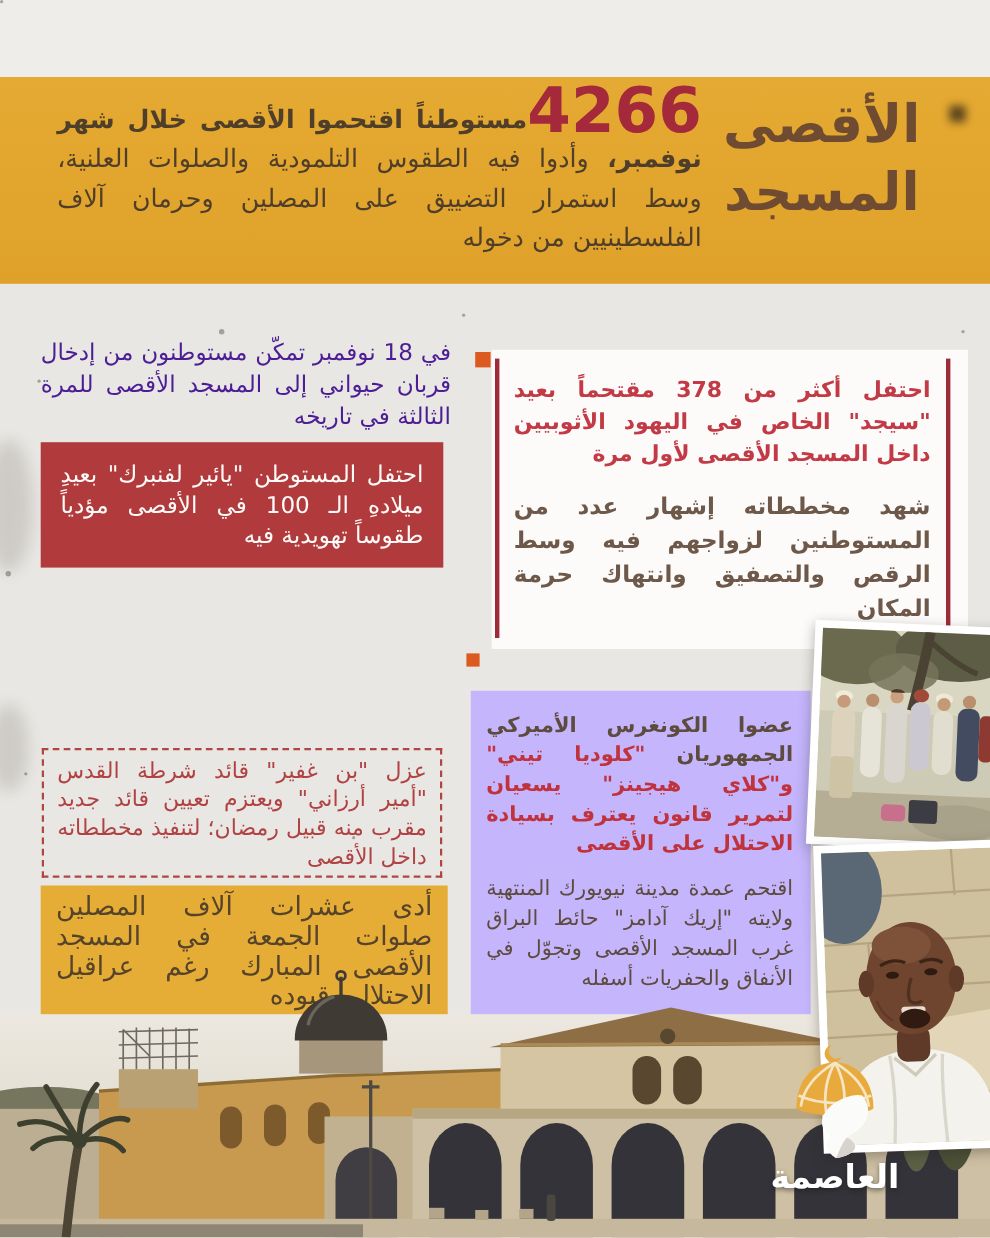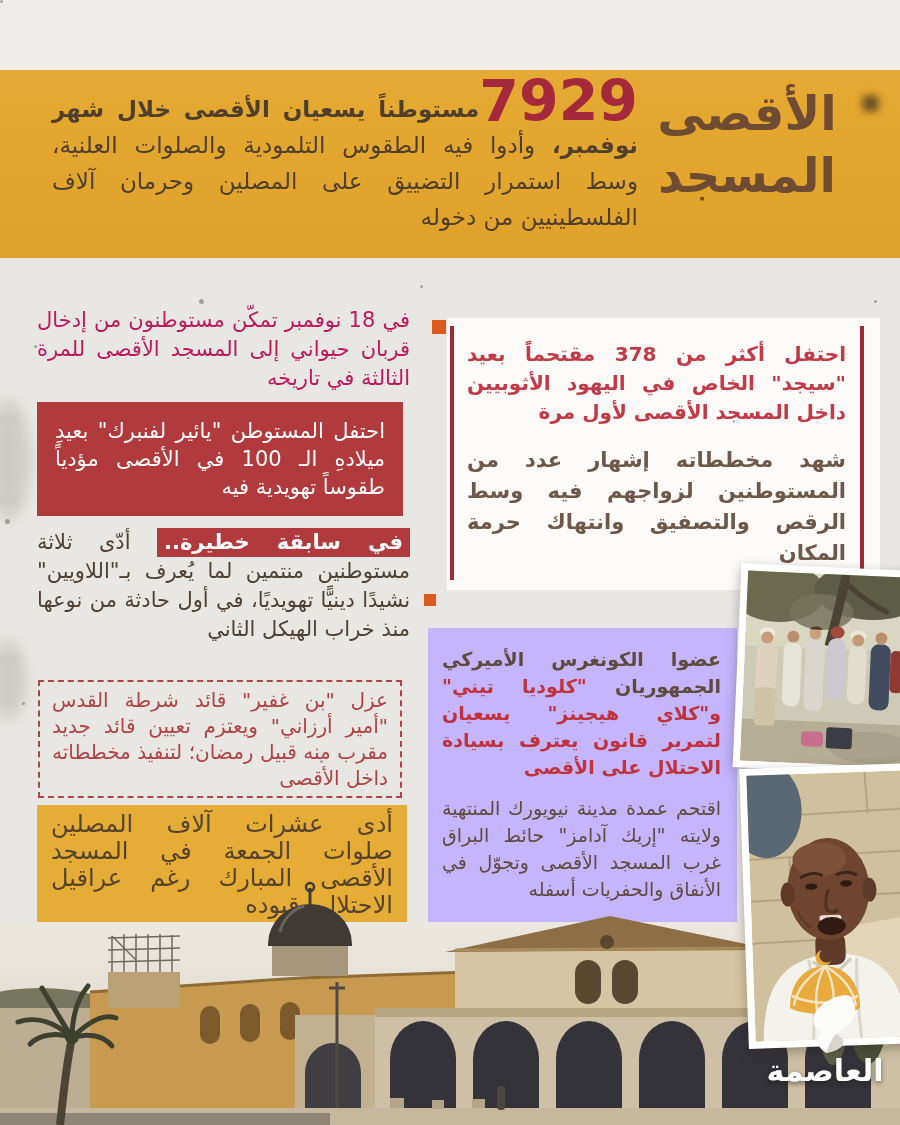--- a/index.html
+++ b/index.html
@@ -23,21 +23,21 @@
   .banner-title{right:28px;top:12px;width:250px;text-align:center;color:#6f4c31;
     font-weight:bold;font-size:48px;line-height:62px;}
   .title-dot{right:22px;top:26px;width:15px;height:15px;background:#2e2417;filter:blur(4px);opacity:.75;}
   .banner-head{right:262px;top:16px;width:586px;color:#4f3e2a;font-size:23px;line-height:36px;
     text-align:justify;font-weight:bold;}
   .banner-head .big-num{font-size:57px;font-weight:bold;color:#a3293b;line-height:30px;
     letter-spacing:-1px;vertical-align:-4px;}
   .banner-head .reg{font-weight:normal;}
 
   
-  .col-left-p{right:490px;width:373px;color:#be185d;font-size:21px;line-height:29px;text-align:justify;}
+  .col-left-p{right:490px;width:373px;color:#4c1d95;font-size:21px;line-height:29px;text-align:justify;}
   .p1{top:306px;}
   .redbox{right:497px;top:402px;width:330px;background:#b13b3c;color:#fdfbf9;
     font-size:21px;line-height:28px;padding:15px 18px;text-align:justify;min-height:78px;}
   .p3{top:528px;color:#4d4136;}
   .hl{background:#b13b3c;color:#fff;font-weight:bold;padding:2px 7px 3px;}
   .dashedbox{right:498px;top:680px;width:336px;border:2px dashed #b04643;color:#b04243;
     font-size:20px;line-height:26px;padding:5px 12px;text-align:justify;}
   .yellowbox{right:493px;top:805px;width:342px;background:#e5ac36;color:#55432b;
     font-size:24px;line-height:27px;padding:6px 14px;text-align:justify;}
 
@@ -59,49 +59,48 @@
   .mayor-p{font-size:19px;line-height:27px;text-align:justify;color:#5d4b3e;margin-top:14px;}
 
   
   .photo{background:#fff;padding:7px;box-shadow:0 4px 12px rgba(40,35,30,.35);}
   .photo1{left:737px;top:567px;transform:rotate(2.5deg);z-index:5;}
   .photo2{left:744px;top:766px;transform:rotate(-2deg);z-index:7;}
   .photo svg{display:block;}
 
   
   .mosque{left:0;top:880px;width:900px;height:245px;z-index:4;}
-  .logo{left:750px;top:948px;width:150px;z-index:9;text-align:center;}
+  .logo{left:684px;top:948px;width:150px;z-index:9;text-align:center;}
   .logo-text{color:#ffffff;font-size:30px;font-weight:bold;direction:rtl;margin-top:-4px;
     text-shadow:0 2px 5px rgba(30,25,20,.55);font-family:"DejaVu Sans",sans-serif;}
 </style>
 </head>
 <body>
 
 <div class="page">
 
   <div class="abs top-strip"></div>
   <div class="abs specks"></div>
   <div class="abs smudge" style="left:-14px;top:400px;width:44px;height:120px;"></div>
   <div class="abs smudge" style="left:850px;top:120px;width:60px;height:50px;"></div>
   <div class="abs smudge" style="left:-10px;top:640px;width:36px;height:80px;"></div>
 
   <div class="abs banner">
     <div class="abs title-dot"></div>
     <div class="abs banner-title ar">
       <div>الأقصى</div>
       <div>المسجد</div>
     </div>
-    <p class="abs banner-head ar" style="margin:0;"><span class="big-num">7929</span><span>مستوطناً يسعيان الأقصى خلال </span><span>شهر نوفمبر،</span><span class="reg"> وأدوا فيه الطقوس التلمودية والصلوات العلنية، وسط استمرار التضييق على المصلين وحرمان آلاف الفلسطينيين من دخوله</span></p>
+    <p class="abs banner-head ar" style="margin:0;"><span class="big-num">4266</span><span>مستوطناً اقتحموا الأقصى خلال </span><span>شهر نوفمبر،</span><span class="reg"> وأدوا فيه الطقوس التلمودية والصلوات العلنية، وسط استمرار التضييق على المصلين وحرمان آلاف الفلسطينيين من دخوله</span></p>
   </div>
 
   <p class="abs col-left-p p1 ar" style="margin:0;">في 18 نوفمبر تمكّن مستوطنون من إدخال قربان حيواني إلى المسجد الأقصى للمرة الثالثة في تاريخه</p>
 
   <div class="abs redbox ar">احتفل المستوطن "يائير لفنبرك" بعيدِ ميلادهِ الـ 100 في الأقصى مؤدياً طقوساً تهويدية فيه</div>
 
-  <p class="abs col-left-p p3 ar" style="margin:0;"><span class="hl">في سابقة خطيرة..</span><span> أدّى ثلاثة مستوطنين منتمين لما يُعرف بـ"اللاويين" نشيدًا دينيًّا تهويديًا، في أول حادثة من نوعها منذ خراب الهيكل الثاني</span></p>
 
   <div class="abs dashedbox ar">عزل "بن غفير" قائد شرطة القدس "أمير أرزاني" ويعتزم تعيين قائد جديد مقرب منه قبيل رمضان؛ لتنفيذ مخططاته داخل الأقصى</div>
 
   <div class="abs yellowbox ar">أدى عشرات آلاف المصلين صلوات الجمعة في المسجد الأقصى المبارك رغم عراقيل الاحتلال وقيوده</div>
 
   <div class="abs whitebox">
     <div class="rule rule-l"></div>
     <div class="rule rule-r"></div>
     <p class="stat-p ar" style="margin:0;">احتفل أكثر من 378 مقتحماً بعيد "سيجد" الخاص في اليهود الأثوبيين داخل المسجد الأقصى لأول مرة</p>
     <p class="wed-p ar">شهد مخططاته إشهار عدد من المستوطنين لزواجهم فيه وسط الرقص والتصفيق وانتهاك حرمة المكان</p>

